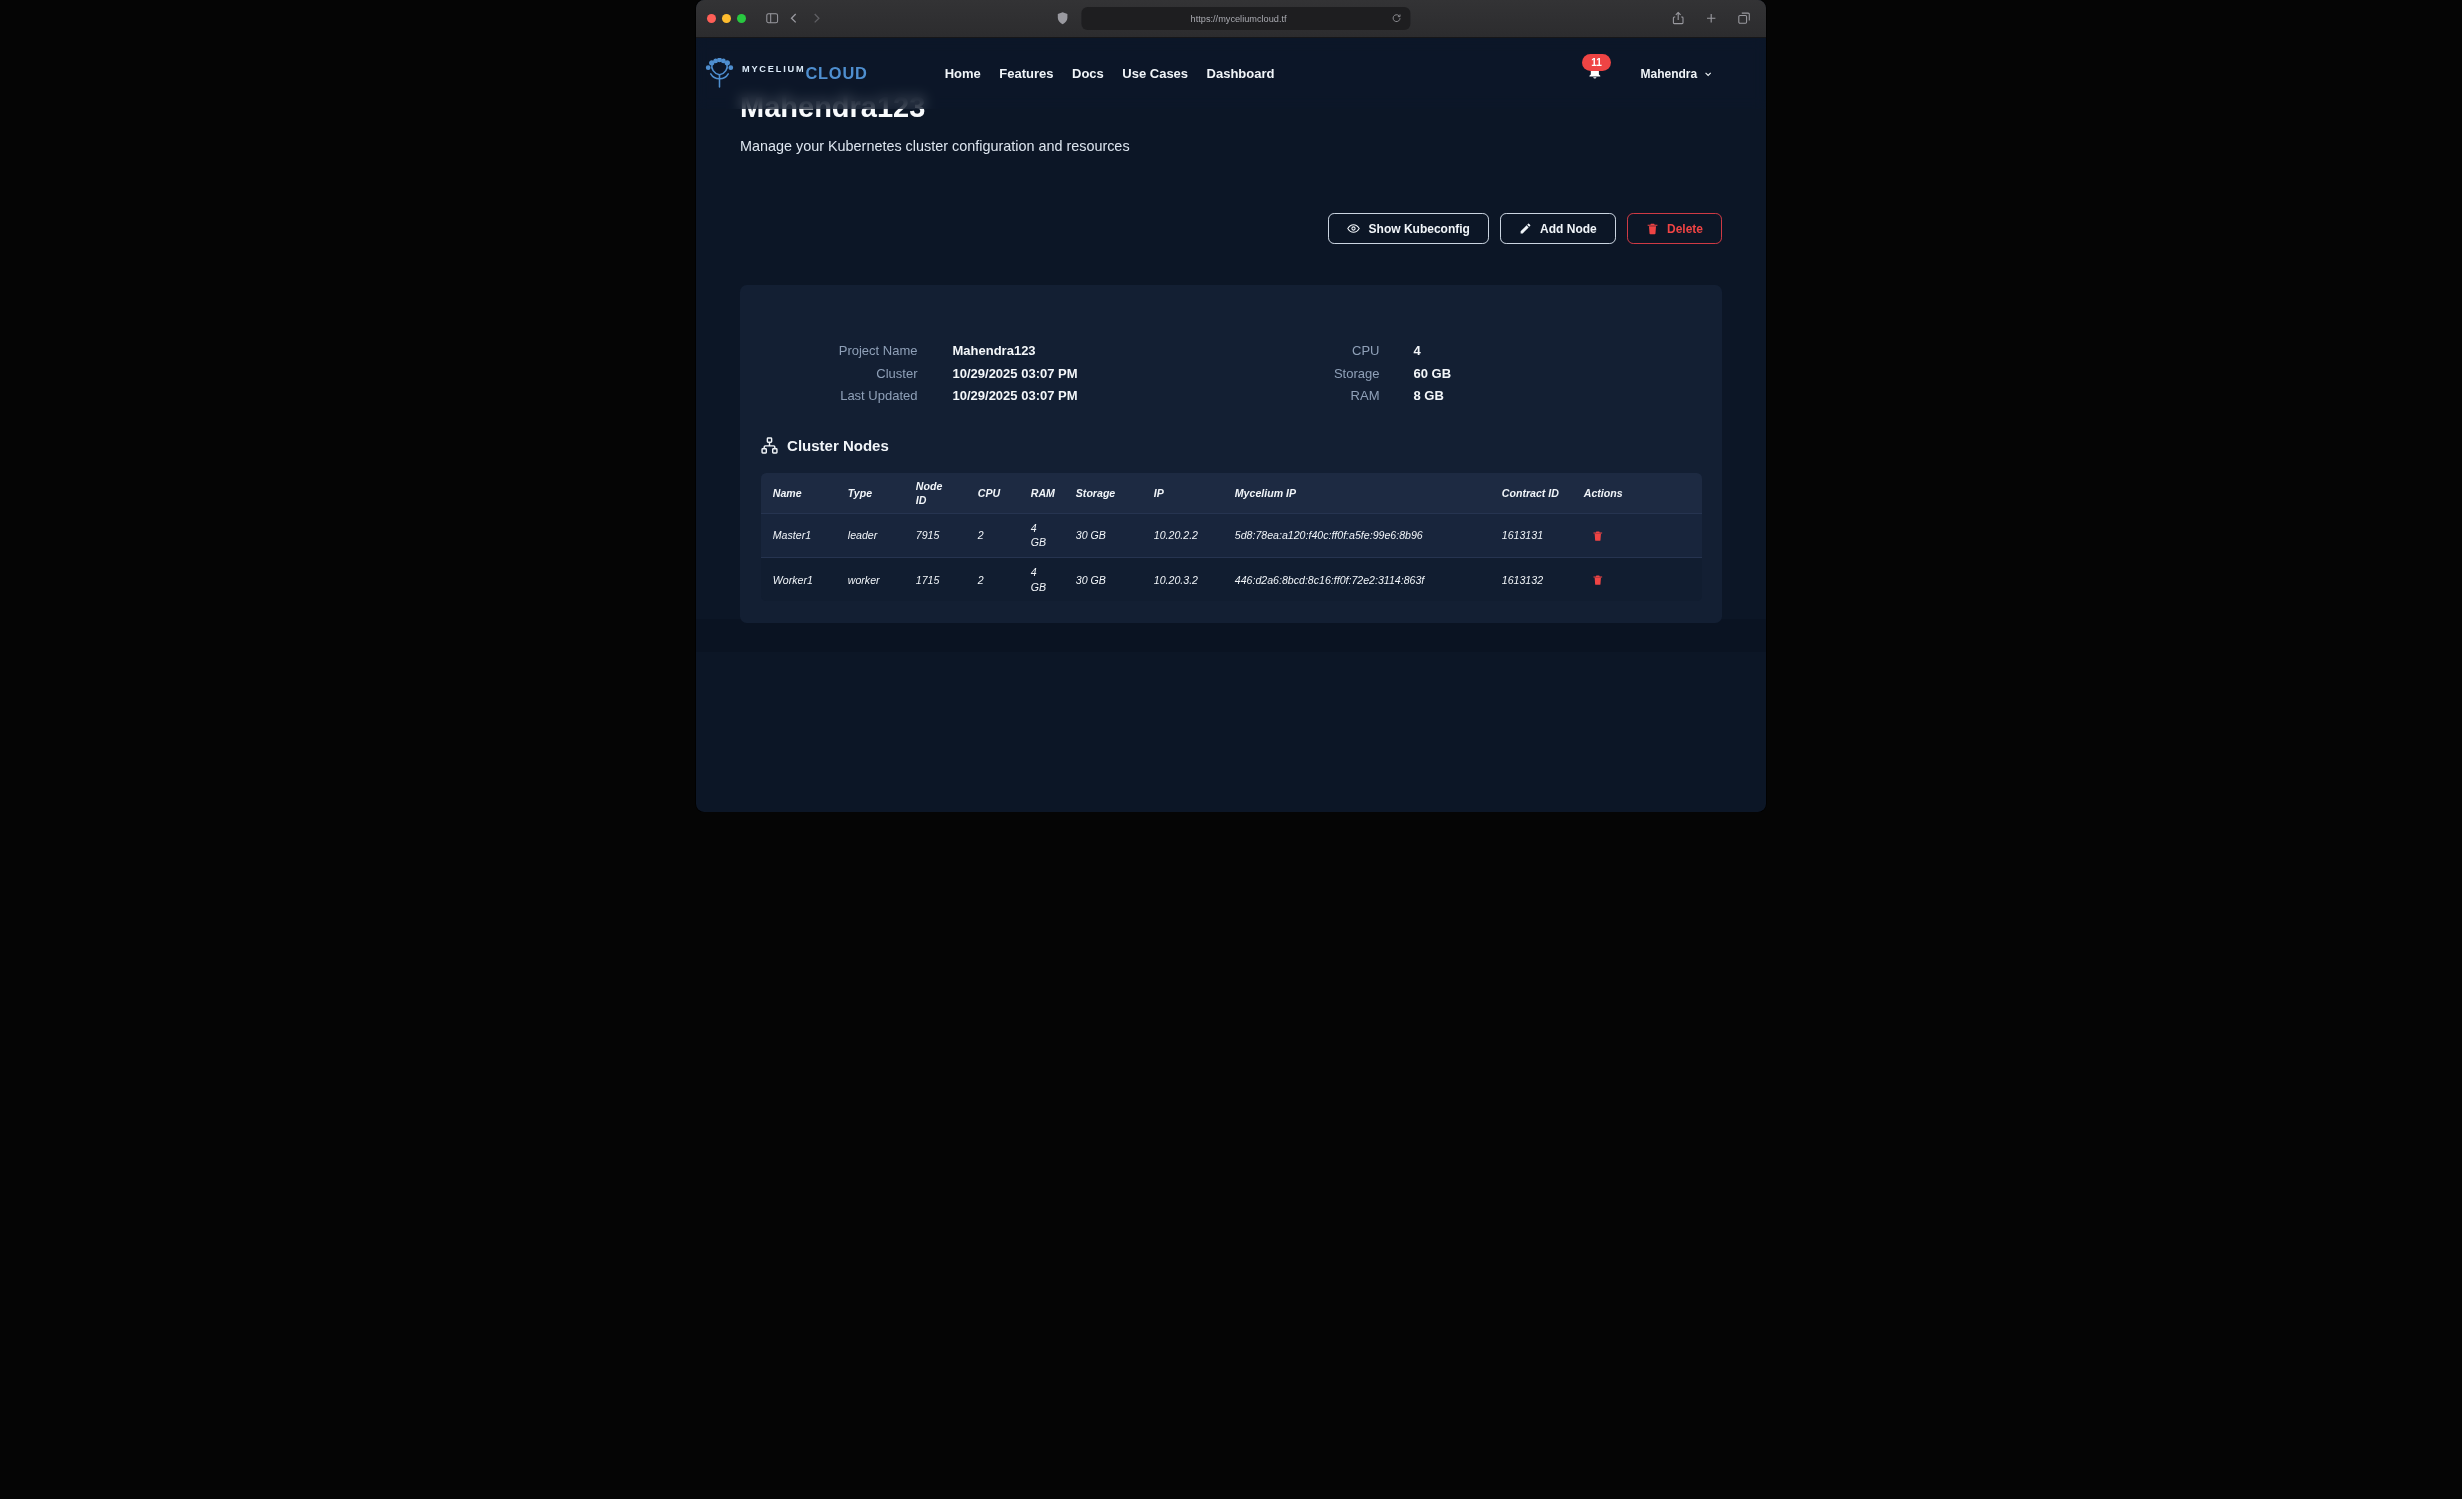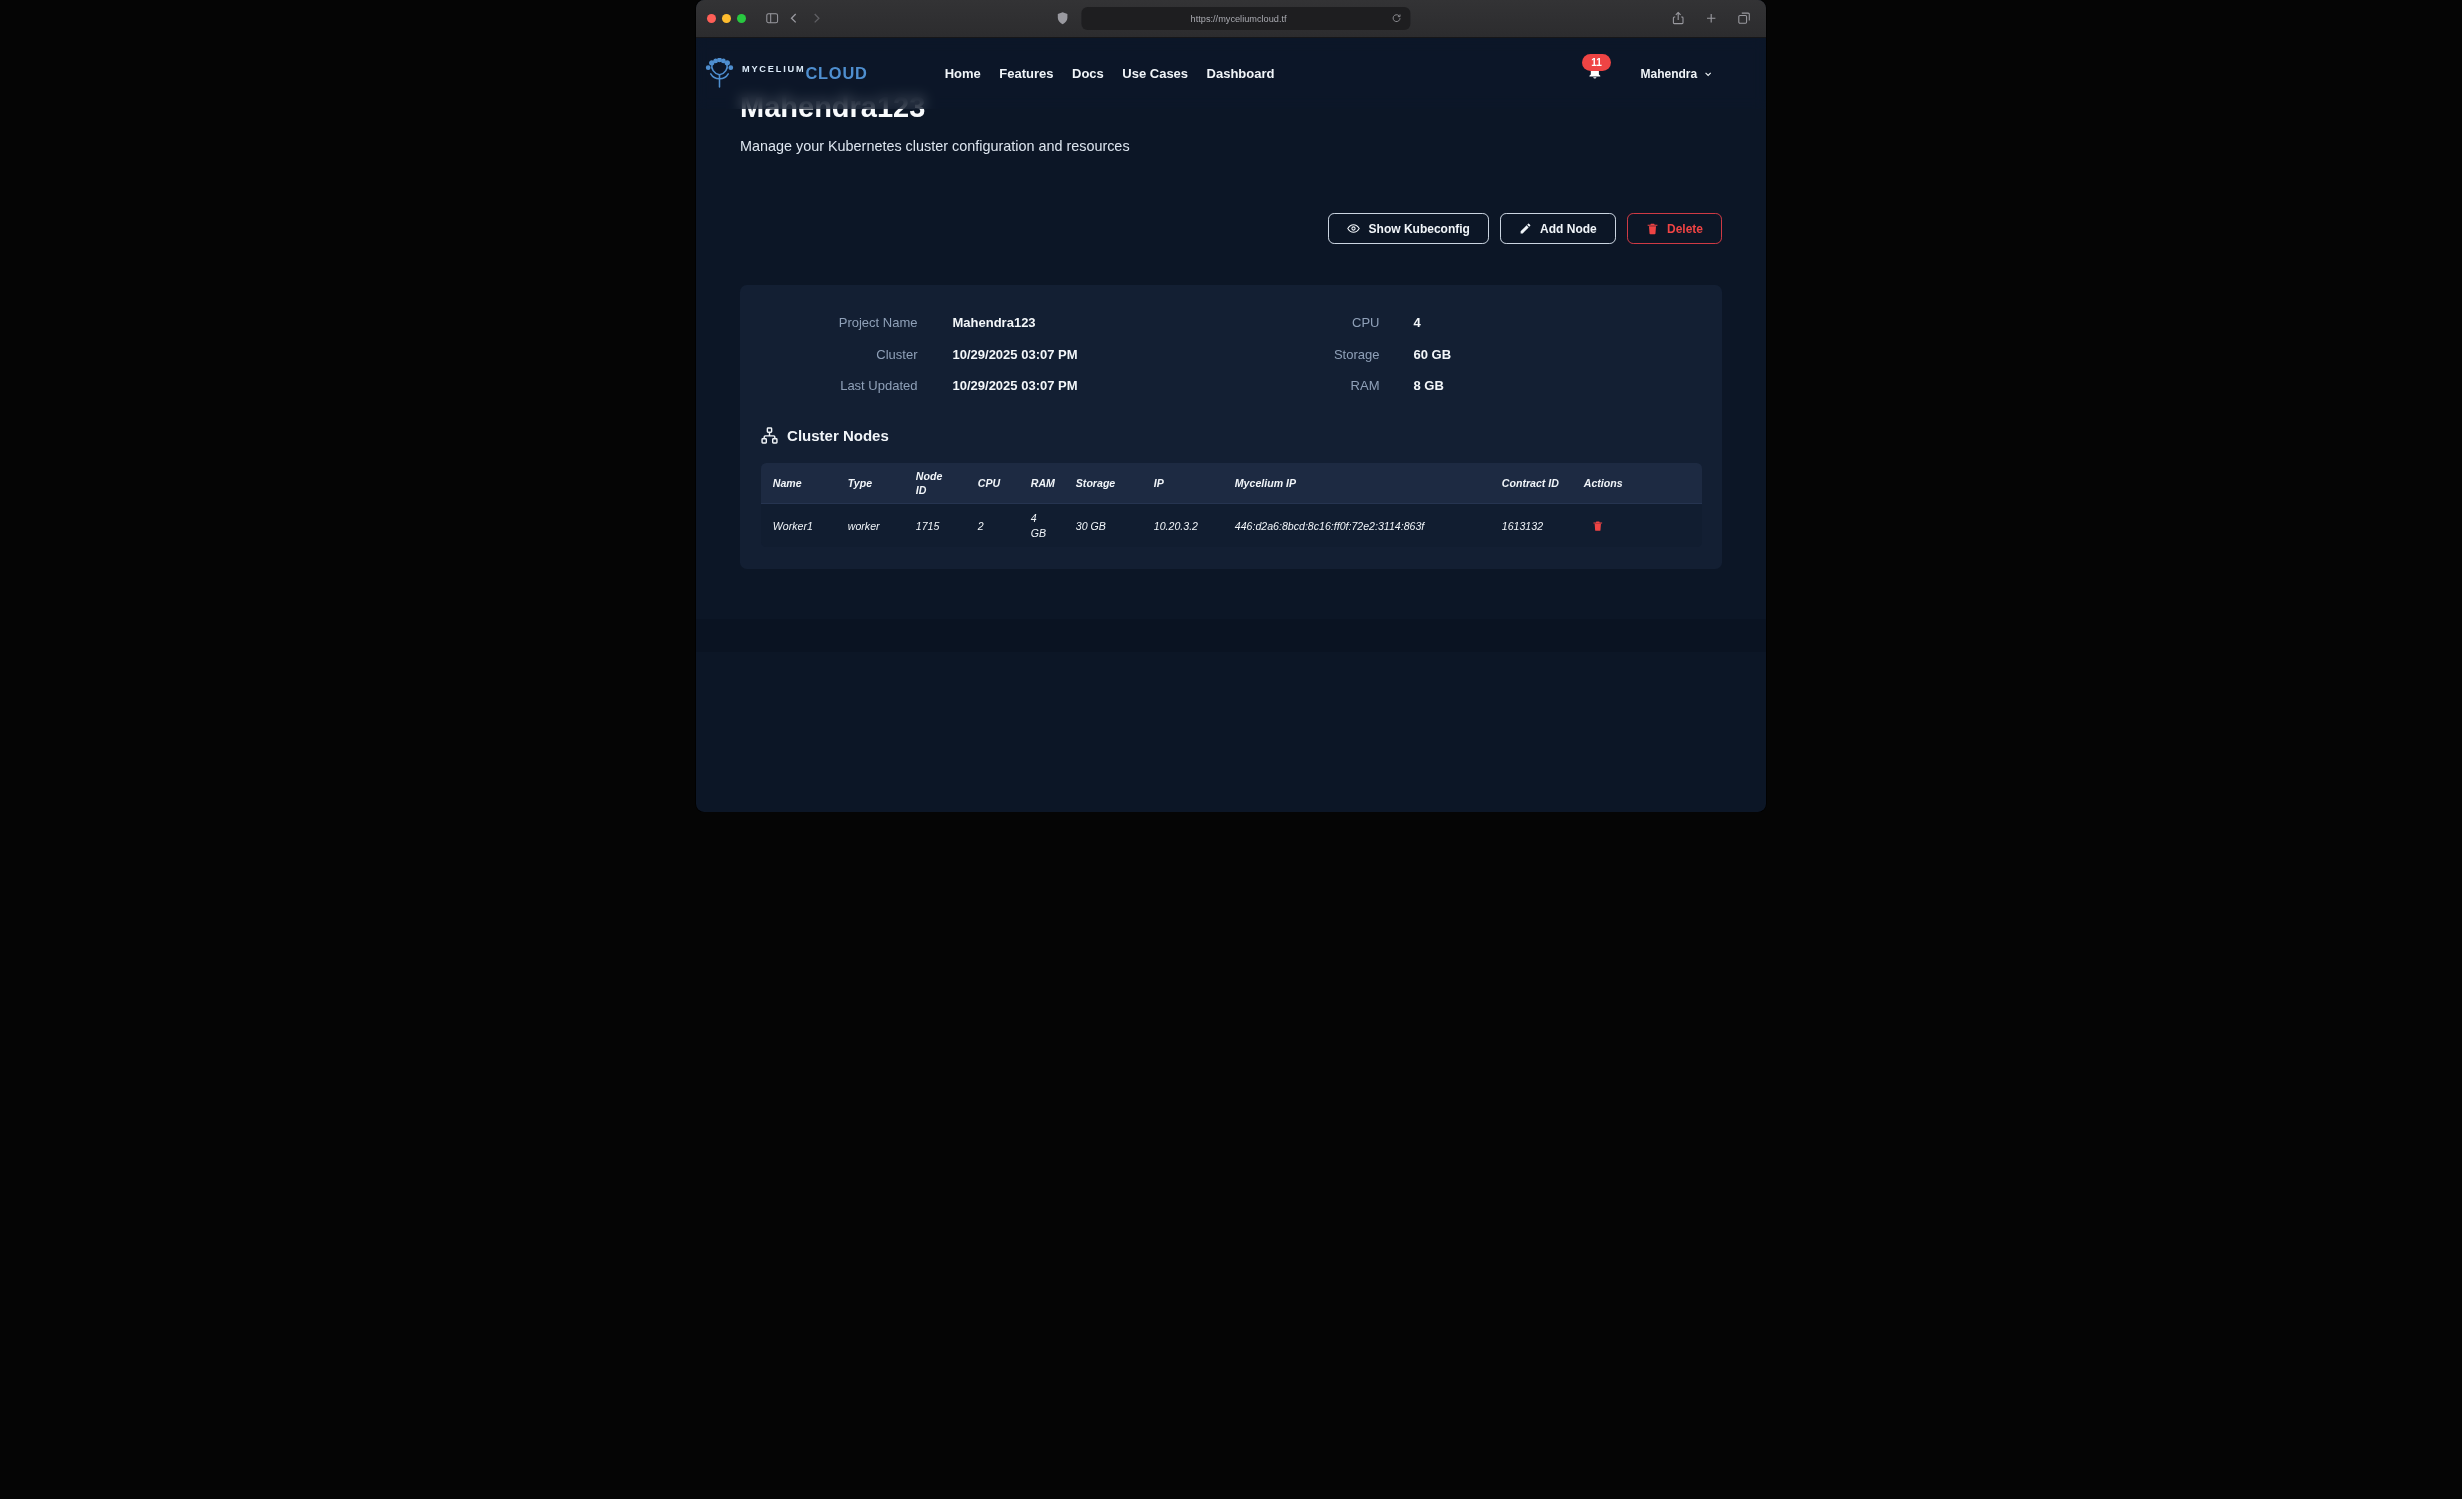--- a/index.html
+++ b/index.html
@@ -50,21 +50,21 @@
   main{position:relative;z-index:1;padding:53px 44px 0;}
   h1.page-title{font-size:29px;font-weight:700;line-height:33px;color:#f8fafc;}
   .subtitle{font-size:14.4px;margin-top:13.7px;color:#dde5ef;line-height:16.4px;}
   .actions-row{display:flex;justify-content:flex-end;gap:11px;margin-top:59px;}
   .btn{height:31px;padding:0 18px;border-radius:6.2px;border:1px solid #cbd5e1;background:transparent;color:var(--text);font-size:12px;font-weight:700;display:flex;align-items:center;gap:8.2px;cursor:pointer;font-family:inherit;}
   .btn svg{width:13px;height:13px;}
   .btn.danger{border-color:#cf3a44;color:var(--danger);}
 
   .card{margin-top:41px;background:var(--card_bg);border-radius:6.8px;padding:30px 20.5px 22px;}
   .details{display:flex;}
-  .dcol{display:grid;row-gap:15px;align-content:start;}
+  .dcol{display:grid;row-gap:6px;align-content:start;margin-top:28px;}
   .dcol.left{grid-template-columns:157px auto;column-gap:35px;width:383px;}
   .dcol.right{grid-template-columns:236px auto;column-gap:34px;flex:1;}
   .dlabel{color:var(--muted);font-size:13px;text-align:right;line-height:16.4px;}
   .dvalue{color:#f4f7fa;font-size:13px;font-weight:600;line-height:16.4px;}
 
   .cluster-head{display:flex;align-items:center;gap:9.6px;margin-top:33px;font-size:15px;font-weight:700;}
   .cluster-head svg{width:17px;height:17px;}
 
   .table-wrap{margin-top:19px;border-radius:5.5px;overflow:hidden;}
   table{width:100%;border-collapse:collapse;font-size:10.6px;table-layout:fixed;font-style:italic;}
@@ -272,20 +272,38 @@
                 <th>CPU</th>
                 <th>RAM</th>
                 <th>Storage</th>
                 <th>IP</th>
                 <th>Mycelium IP</th>
                 <th>Contract ID</th>
                 <th>Actions</th>
               </tr>
             </thead>
             <tbody>
+              <tr class="odd">
+                <td>Master1</td>
+                <td>leader</td>
+                <td>7915</td>
+                <td>2</td>
+                <td>4 GB</td>
+                <td>30 GB</td>
+                <td>10.20.2.2</td>
+                <td><span class="ip-wrap">5d8:78ea:a120:f40c:ff0f:a5fe:99e6:8b96</span></td>
+                <td>1613131</td>
+                <td>
+                  <button class="trash-btn">
+                    <svg viewBox="0 0 24 24" fill="currentColor">
+                        <path d="M9 3h6l1 2h5v2H3V5h5l1-2zM5.5 8h13l-1 13a1.5 1.5 0 0 1-1.5 1.4H8a1.5 1.5 0 0 1-1.5-1.4l-1-13z"></path>
+                      </svg>
+                  </button>
+                </td>
+              </tr>
               <tr class="even">
                 <td>Worker1</td>
                 <td>worker</td>
                 <td>1715</td>
                 <td>2</td>
                 <td>4 GB</td>
                 <td>30 GB</td>
                 <td>10.20.3.2</td>
                 <td><span class="ip-wrap">446:d2a6:8bcd:8c16:ff0f:72e2:3114:863f</span></td>
                 <td>1613132</td>

